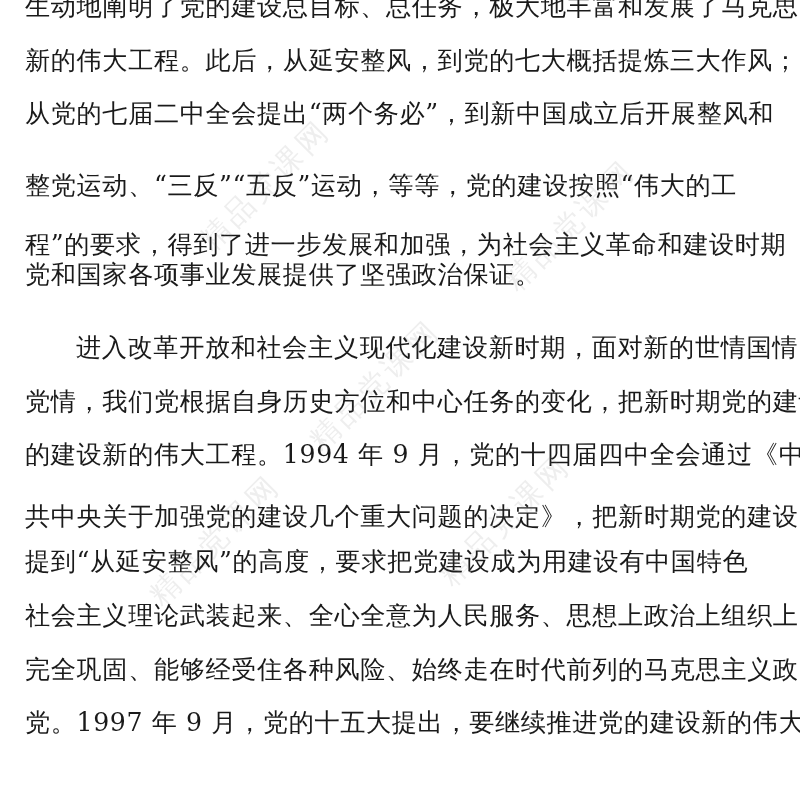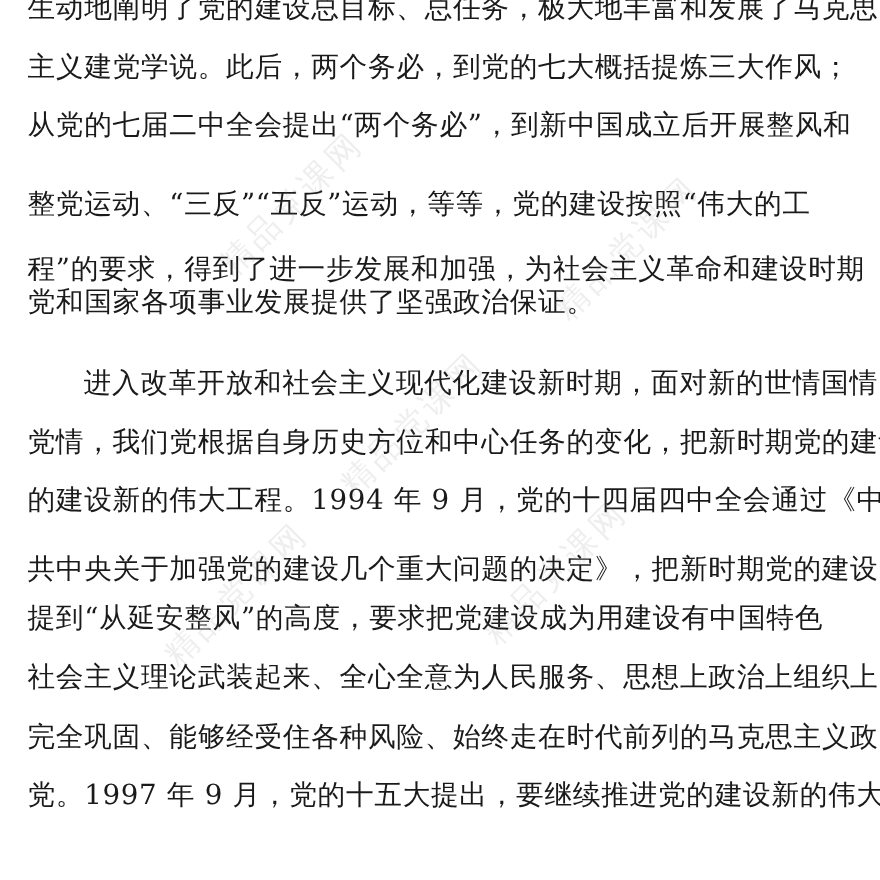--- a/index.html
+++ b/index.html
@@ -44,21 +44,21 @@
       letter-spacing: 4px;
       pointer-events: none;
     }
   </style>
 </head>
 <body>
 
 <div class="page">
   <div id="lines">
     <div class="line" style="top: -8px;">生动地阐明了党的建设总目标、总任务，极大地丰富和发展了马克思</div>
-    <div class="line" style="top: 46px;">主义建党学说。此后，两个务必，到党的七大概括提炼三大作风；</div>
+    <div class="line" style="top: 46px;">新的伟大工程。此后，从延安整风，到党的七大概括提炼三大作风；</div>
     <div class="line" style="top: 99px;">从党的七届二中全会提出“两个务必”，到新中国成立后开展整风和</div>
     <div class="line" style="top: 171px;">整党运动、“三反”“五反”运动，等等，党的建设按照“伟大的工</div>
     <div class="line" style="top: 206px; margin-top: 24px;">程”的要求，得到了进一步发展和加强，为社会主义革命和建设时期</div>
     <div class="line" style="top: 260px;">党和国家各项事业发展提供了坚强政治保证。</div>
     <div class="line indent" style="top: 333px; text-align: center;">进入改革开放和社会主义现代化建设新时期，面对新的世情国情</div>
     <div class="line" style="top: 387px;">党情，我们党根据自身历史方位和中心任务的变化，把新时期党的建设</div>
     <div class="line" style="top: 440px;">的建设新的伟大工程。1994 年 9 月，党的十四届四中全会通过《中</div>
     <div class="line" style="top: 502px;">共中央关于加强党的建设几个重大问题的决定》，把新时期党的建设</div>
     <div class="line" style="top: 547px;">提到“从延安整风”的高度，要求把党建设成为用建设有中国特色</div>
     <div class="line" style="top: 601px;">社会主义理论武装起来、全心全意为人民服务、思想上政治上组织上</div>

